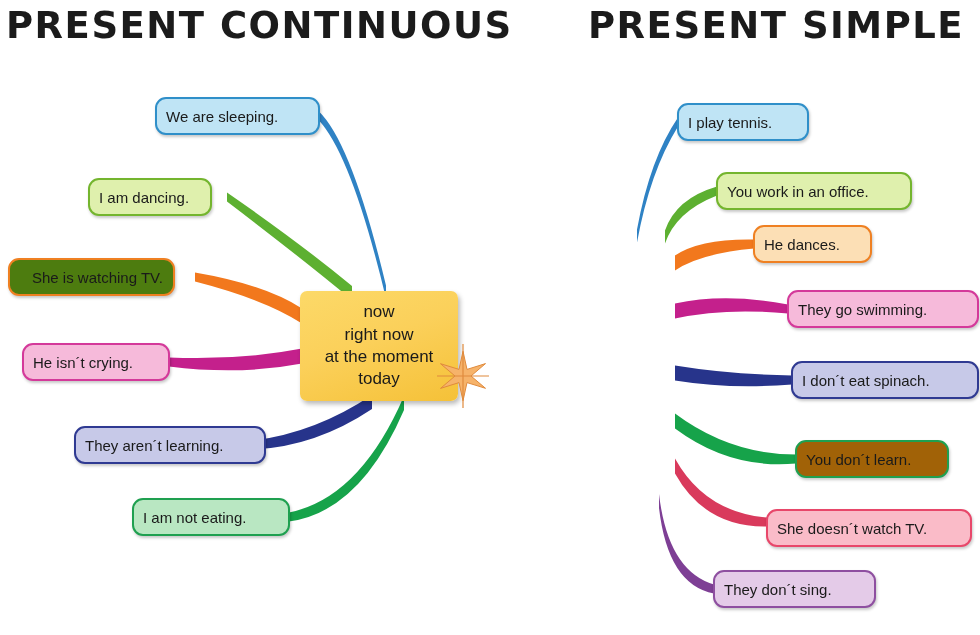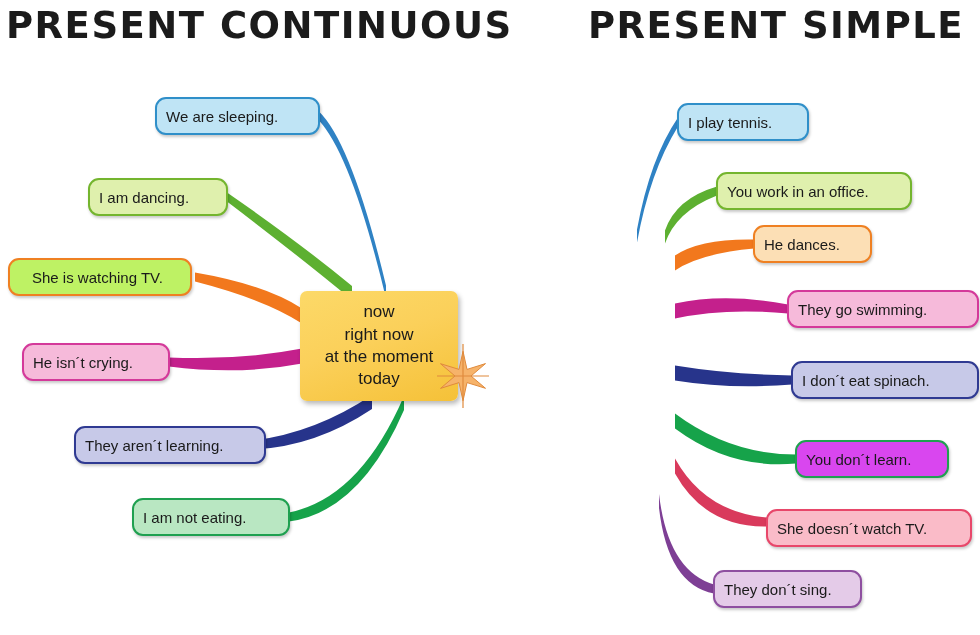--- a/index.html
+++ b/index.html
@@ -76,24 +76,24 @@
     <g id="star-shape">
         <polygon points="28.0,15.3 32.0,33.4 50.5,27.6 36.0,40.0 50.5,52.3 32.0,46.6 28.0,64.7 24.0,46.6 5.5,52.4 20.0,40.0 5.5,27.7 24.0,33.4" fill="#f6b36a" stroke="#e08a3c" stroke-width="1"></polygon>
         <path d="M 28 8 L 28 72 M 2 40 L 54 40" stroke="#e08a3c" stroke-width="1.2" fill="none"></path>
       </g>
   </svg>
 
   <div id="nodes-left">
       <div class="node" style="left: 155px; top: 97px; width: 165px; height: 38px; background: rgb(191, 228, 245); border-color: rgb(47, 143, 201);">
         <span>We are sleeping.</span>
       </div>
-      <div class="node" style="left: 88px; top: 178px; width: 140px; height: 38px; background: rgb(223, 240, 173); border-color: rgb(116, 181, 46);">
+      <div class="node" style="left: 88px; top: 178px; width: 124px; height: 38px; background: rgb(223, 240, 173); border-color: rgb(116, 181, 46);">
         <span>I am dancing.</span>
       </div>
-      <div class="node" style="left: 8px; top: 258px; width: 184px; height: 38px; background: #bef264; border-color: rgb(239, 128, 34); padding-left: 22px;">
+      <div class="node" style="left: 8px; top: 258px; width: 167px; height: 38px; background: #4d7c0f; border-color: rgb(239, 128, 34); padding-left: 22px;">
         <span>She is watching TV.</span>
       </div>
       <div class="node" style="left: 22px; top: 343px; width: 148px; height: 38px; background: rgb(246, 186, 218); border-color: rgb(212, 57, 154);">
         <span>He isn´t crying.</span>
       </div>
       <div class="node" style="left: 74px; top: 426px; width: 192px; height: 38px; background: rgb(199, 201, 232); border-color: rgb(47, 58, 146);">
         <span>They aren´t learning.</span>
       </div>
       <div class="node" style="left: 132px; top: 498px; width: 158px; height: 38px; background: rgb(185, 231, 194); border-color: rgb(31, 160, 80);">
         <span>I am not eating.</span>
@@ -108,24 +108,24 @@
       </div>
       <div class="node" style="left: 753px; top: 225px; width: 119px; height: 38px; background: rgb(252, 223, 181); border-color: rgb(239, 128, 34);">
         <span>He dances.</span>
       </div>
       <div class="node" style="left: 787px; top: 290px; width: 192px; height: 38px; background: rgb(246, 186, 218); border-color: rgb(212, 57, 154);">
         <span>They go swimming.</span>
       </div>
       <div class="node" style="left: 791px; top: 361px; width: 188px; height: 38px; background: rgb(199, 201, 232); border-color: rgb(47, 58, 146);">
         <span>I don´t eat spinach.</span>
       </div>
-      <div class="node" style="left: 795px; top: 440px; width: 154px; height: 38px; background: #d946ef; border-color: rgb(31, 160, 80);">
+      <div class="node" style="left: 795px; top: 440px; width: 154px; height: 38px; background: #a16207; border-color: rgb(31, 160, 80);">
         <span>You don´t learn.</span>
       </div>
       <div class="node" style="left: 766px; top: 509px; width: 206px; height: 38px; background: rgb(250, 187, 200); border-color: rgb(232, 71, 106);">
         <span>She doesn´t watch TV.</span>
       </div>
-      <div class="node" style="left: 713px; top: 570px; width: 149px; height: 38px; background: rgb(228, 203, 232); border-color: rgb(142, 79, 160);">
+      <div class="node" style="left: 713px; top: 570px; width: 163px; height: 38px; background: rgb(228, 203, 232); border-color: rgb(142, 79, 160);">
         <span>They don´t sing.</span>
       </div>
     </div>
 
 </div>
 
 </body></html>

